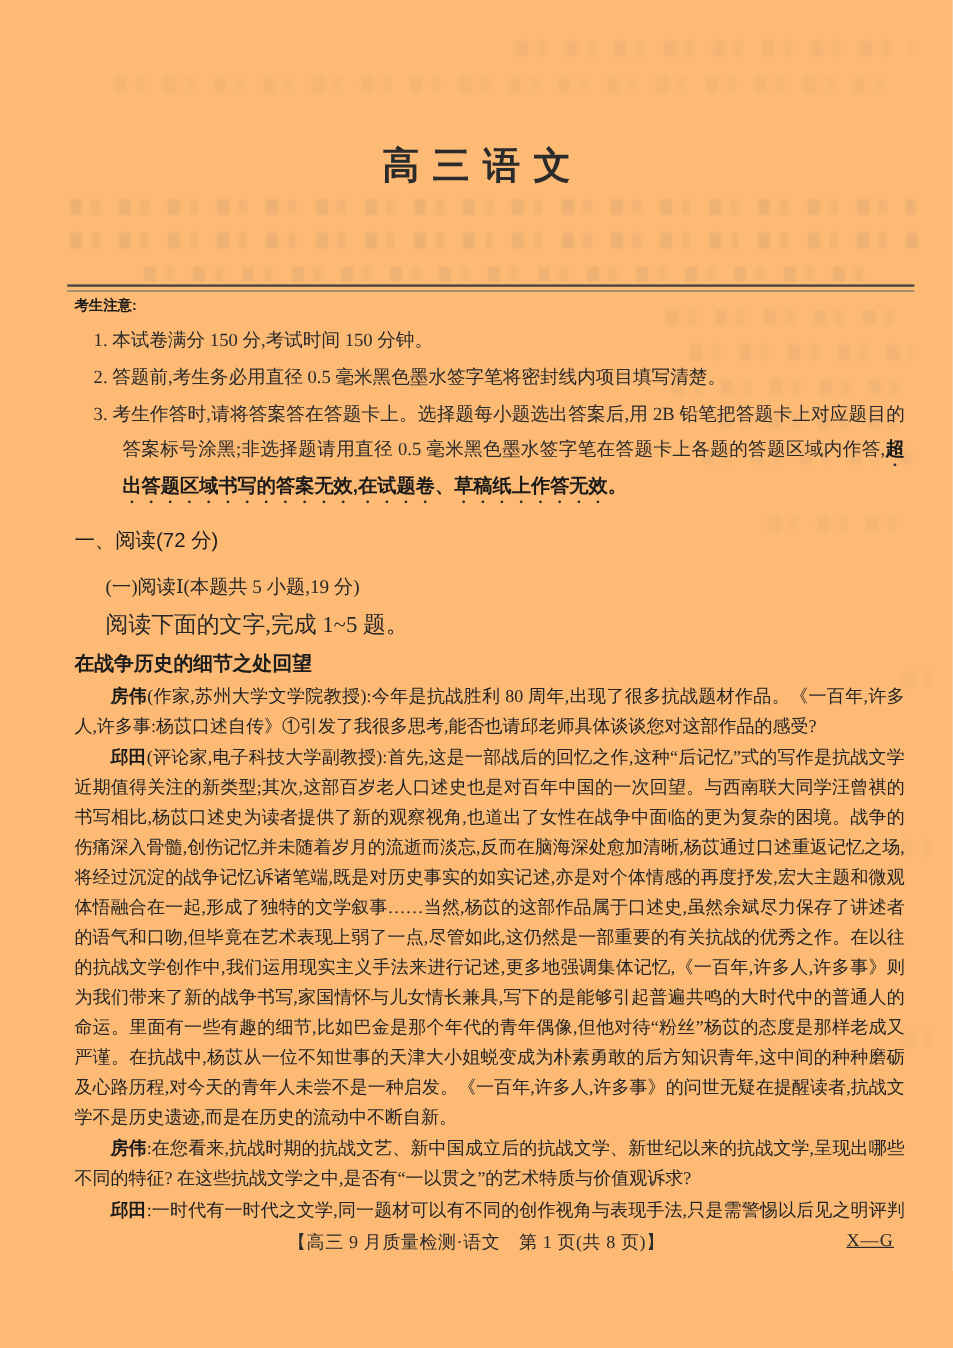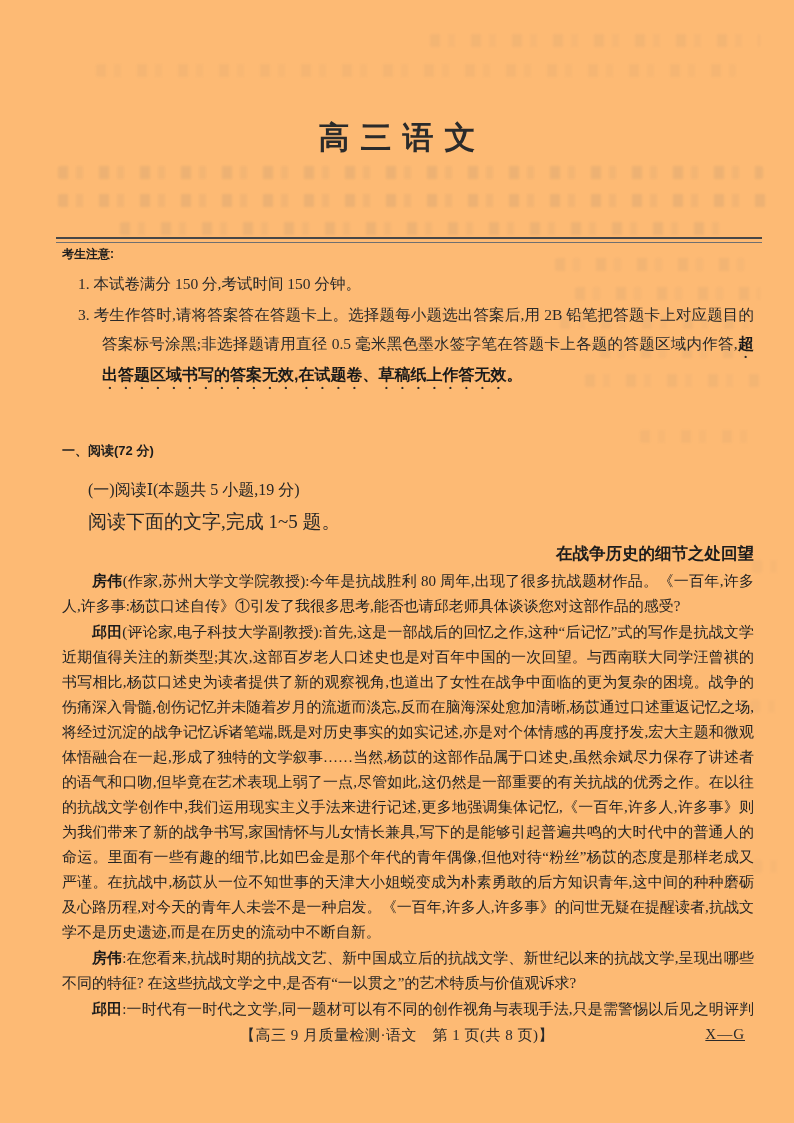--- a/index.html
+++ b/index.html
@@ -37,27 +37,27 @@
   .em{
     font-family:"Liberation Sans","DejaVu Sans",sans-serif;
     font-weight:700;font-size:16px;color:#1a1a1a;
     -webkit-text-emphasis:filled dot #2a2a2a;
     -webkit-text-emphasis-position:under right;
     text-emphasis:filled dot #2a2a2a;
     text-emphasis-position:under right;
   }
   .reading{position:absolute;top:440px;left:62px;width:692px;height:578px;overflow:hidden;}
   .sec-h{
-    margin:0;font-size:13px;font-weight:700;color:#1c1c1c;line-height:22px;
+    margin:0;font-size:17px;font-weight:400;color:#1c1c1c;line-height:22px;
     font-family:"Liberation Sans","DejaVu Sans",sans-serif;
   }
   .sub-h{margin:12px 0 0 26px;font-size:16px;line-height:31px;}
   .instr{margin:1px 0 0 26px;font-size:19px;line-height:31px;font-family:Liberation Serif, serif;}
   .p-title{
-    margin:5px 0 6px 0;text-align:right;font-size:16.5px;font-weight:700;color:#1c1c1c;
+    margin:5px 0 6px 0;text-align:left;font-size:16.5px;font-weight:700;color:#1c1c1c;
     font-family:"Liberation Sans","DejaVu Sans",sans-serif;line-height:22px;
   }
   .passage{position:absolute;top:128px;left:0;right:0;height:452px;overflow:hidden;}
   .para{
     margin:0;font-size:15px;line-height:25px;color:#242424;
     text-align:justify;text-indent:2em;
   }
   .spk{
     font-family:"Liberation Sans","DejaVu Sans",sans-serif;
     font-weight:700;color:#1a1a1a;
@@ -86,20 +86,21 @@
   <div class="ghost" style="top:700px;left:750px;width:40px;opacity:.35"></div>
   <div class="ghost" style="top:860px;left:752px;width:38px;opacity:.35"></div>
 
   <h1 class="title">高三语文</h1>
 
   <div class="rule"></div>
 
   <section class="notice">
     <div class="notice-heading">考生注意:</div>
     <div class="n-item"><span>1. 本试卷满分 150 分,考试时间 150 分钟。</span><b class="em"></b></div>
+    <div class="n-item"><span>2. 答题前,考生务必用直径 0.5 毫米黑色墨水签字笔将密封线内项目填写清楚。</span><b class="em"></b></div>
     <div class="n-item"><span>3. 考生作答时,请将答案答在答题卡上。选择题每小题选出答案后,用 2B 铅笔把答题卡上对应题目的答案标号涂黑;非选择题请用直径 0.5 毫米黑色墨水签字笔在答题卡上各题的答题区域内作答,</span><b class="em">超出答题区域书写的答案无效,在试题卷、草稿纸上作答无效。</b></div>
   </section>
 
   <section class="reading">
     <h2 class="sec-h">一、阅读(72 分)</h2>
     <div class="sub-h">(一)阅读Ⅰ(本题共 5 小题,19 分)</div>
     <div class="instr">阅读下面的文字,完成 1~5 题。</div>
     <h3 class="p-title">在战争历史的细节之处回望</h3>
     <div class="passage">
       <p class="para"><b class="spk">房伟</b><span>(作家,苏州大学文学院教授):今年是抗战胜利 80 周年,出现了很多抗战题材作品。《一百年,许多人,许多事:杨苡口述自传》①引发了我很多思考,能否也请邱老师具体谈谈您对这部作品的感受?</span></p>

